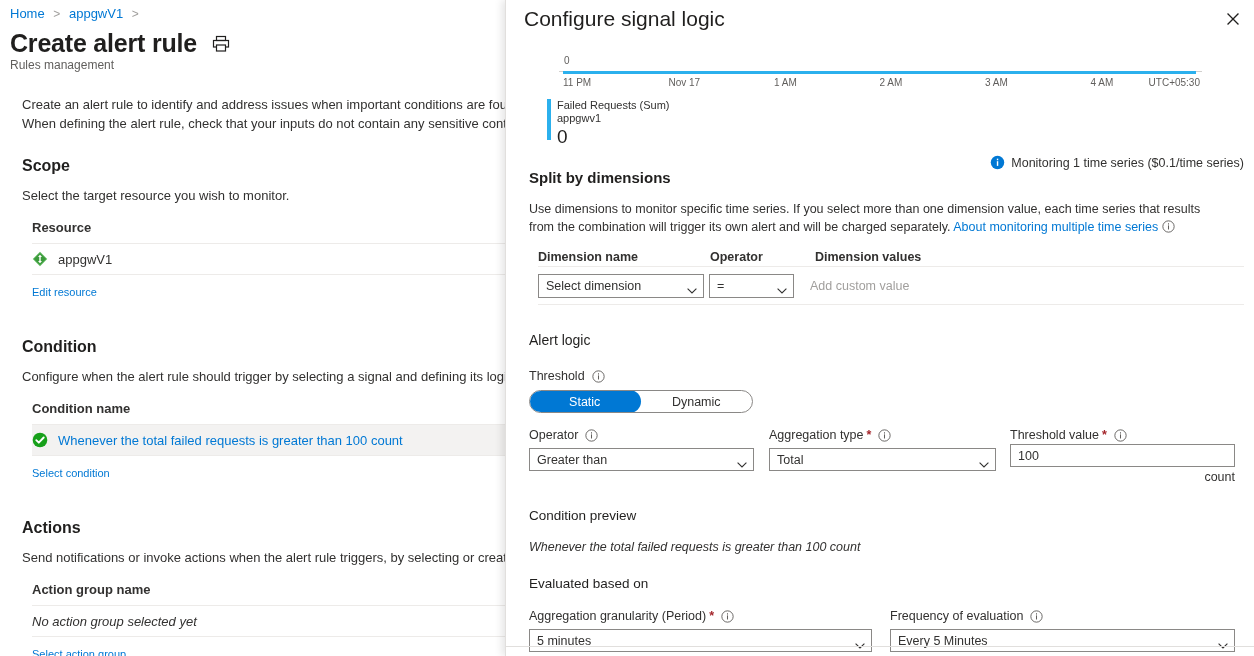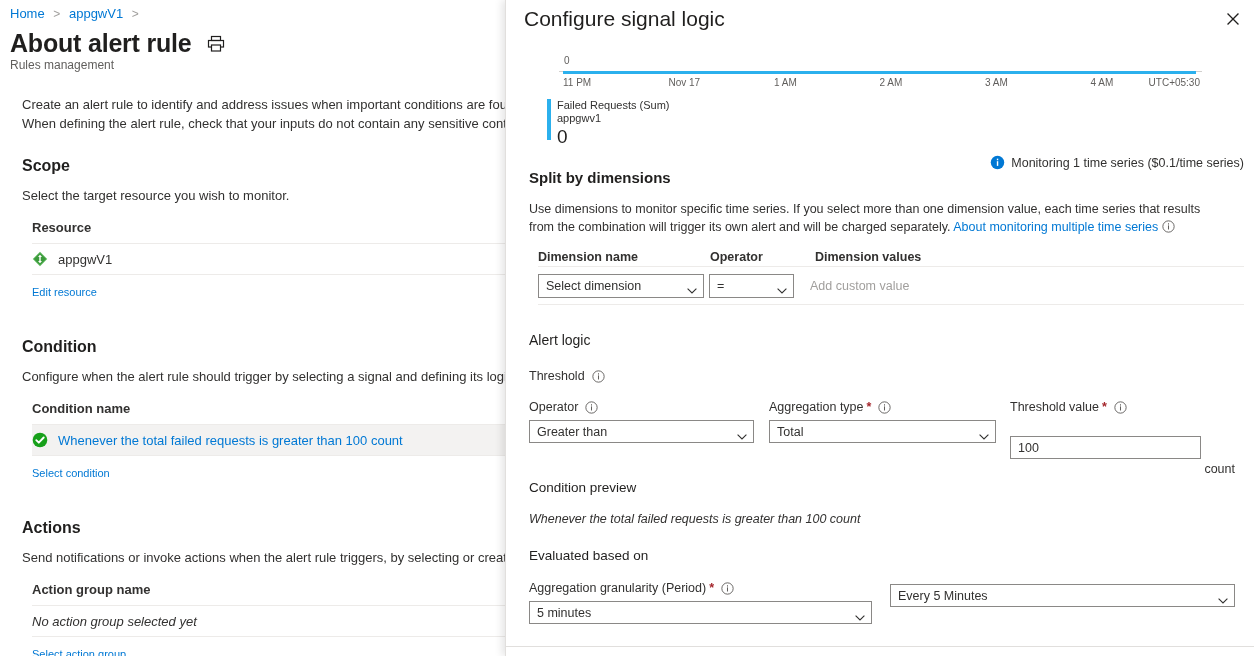--- a/index.html
+++ b/index.html
@@ -212,21 +212,21 @@
   <div class="left-blade">
 
     <div class="breadcrumb">
       <span class="bc-link">Home</span>
       <span class="bc-sep">&gt;</span>
       <span class="bc-cur">appgwV1</span>
       <span class="bc-sep">&gt;</span>
     </div>
 
     <div class="page-title-row">
-      <div class="page-title">About alert rule</div>
+      <div class="page-title">Create alert rule</div>
       <span class="print-icon">
         <svg viewBox="0 0 18 18" width="18" height="18" aria-hidden="true">
           <rect x="4.5" y="1.5" width="9" height="4" fill="none" stroke="#201f1e" stroke-width="1.2"></rect>
           <rect x="1.5" y="5.5" width="15" height="6.5" fill="none" stroke="#201f1e" stroke-width="1.2"></rect>
           <rect x="4.5" y="10" width="9" height="6" fill="#ffffff" stroke="#201f1e" stroke-width="1.2"></rect>
         </svg>
       </span>
     </div>
     <div class="page-subtitle">Rules management</div>
 
@@ -367,20 +367,24 @@
 
       <div class="field-label" style="margin-left:23px;margin-top:18px;">
         <span>Threshold</span>
         <span class="info-ico"><svg viewBox="0 0 14 14" width="13" height="13" aria-hidden="true">
               <circle cx="7" cy="7" r="6.1" fill="none" stroke="#605e5c" stroke-width="1"></circle>
               <rect x="6.45" y="5.8" width="1.1" height="4.4" fill="#605e5c"></rect>
               <rect x="6.45" y="3.5" width="1.1" height="1.4" fill="#605e5c"></rect>
             </svg></span>
       </div>
 
+      <div class="pill-toggle" style="margin-top:5px;">
+        <div class="pill-seg on">Static</div>
+        <div class="pill-seg">Dynamic</div>
+      </div>
 
       <div style="position:relative;margin-left:23px;margin-top:14px;width:706px;height:56px;">
 
         <div style="position:absolute;left:0;top:0;width:225px;">
           <div class="field-label">
             <span>Operator</span>
             <span class="info-ico"><svg viewBox="0 0 14 14" width="13" height="13" aria-hidden="true">
                   <circle cx="7" cy="7" r="6.1" fill="none" stroke="#605e5c" stroke-width="1"></circle>
                   <rect x="6.45" y="5.8" width="1.1" height="4.4" fill="#605e5c"></rect>
                   <rect x="6.45" y="3.5" width="1.1" height="1.4" fill="#605e5c"></rect>
@@ -419,21 +423,21 @@
         <div style="position:absolute;left:481px;top:0;width:225px;">
           <div class="field-label">
             <span>Threshold value</span>
             <span class="req-star">*</span>
             <span class="info-ico"><svg viewBox="0 0 14 14" width="13" height="13" aria-hidden="true">
                   <circle cx="7" cy="7" r="6.1" fill="none" stroke="#605e5c" stroke-width="1"></circle>
                   <rect x="6.45" y="5.8" width="1.1" height="4.4" fill="#605e5c"></rect>
                   <rect x="6.45" y="3.5" width="1.1" height="1.4" fill="#605e5c"></rect>
                 </svg></span>
           </div>
-          <div class="fld" style="width:191px;height:23px;margin-top:20px;padding-right:19px;">
+          <div class="fld" style="width:225px;height:23px;margin-top:0;padding-right:19px;">
             <span>100</span>
           </div>
           <div class="unit-label" style="margin-top:3px;width:225px;">count</div>
         </div>
       </div>
 
       <div class="p-h3" style="margin-top:23px;font-weight:400;font-size:13.5px;">Condition preview</div>
       <div class="italic-preview" style="margin-top:12px;">Whenever the total failed requests is greater than 100 count</div>
 
       <div class="p-h3" style="margin-top:18px;font-weight:400;font-size:13.5px;">Evaluated based on</div>
@@ -453,20 +457,28 @@
             <span>5 minutes</span>
             <span class="chev">
               <svg viewBox="0 0 10 6" width="10" height="6" aria-hidden="true">
                   <path d="M0.6 0.6 L5 5 L9.4 0.6" fill="none" stroke="#323130" stroke-width="1.1"></path>
                 </svg>
             </span>
           </div>
         </div>
 
         <div style="position:absolute;left:361px;top:0;width:345px;">
+          <div class="field-label">
+            <span>Frequency of evaluation</span>
+            <span class="info-ico"><svg viewBox="0 0 14 14" width="13" height="13" aria-hidden="true">
+                  <circle cx="7" cy="7" r="6.1" fill="none" stroke="#605e5c" stroke-width="1"></circle>
+                  <rect x="6.45" y="5.8" width="1.1" height="4.4" fill="#605e5c"></rect>
+                  <rect x="6.45" y="3.5" width="1.1" height="1.4" fill="#605e5c"></rect>
+                </svg></span>
+          </div>
           <div class="fld" style="width:345px;height:23px;margin-top:4px;">
             <span>Every 5 Minutes</span>
             <span class="chev">
               <svg viewBox="0 0 10 6" width="10" height="6" aria-hidden="true">
                   <path d="M0.6 0.6 L5 5 L9.4 0.6" fill="none" stroke="#323130" stroke-width="1.1"></path>
                 </svg>
             </span>
           </div>
         </div>
       </div>

